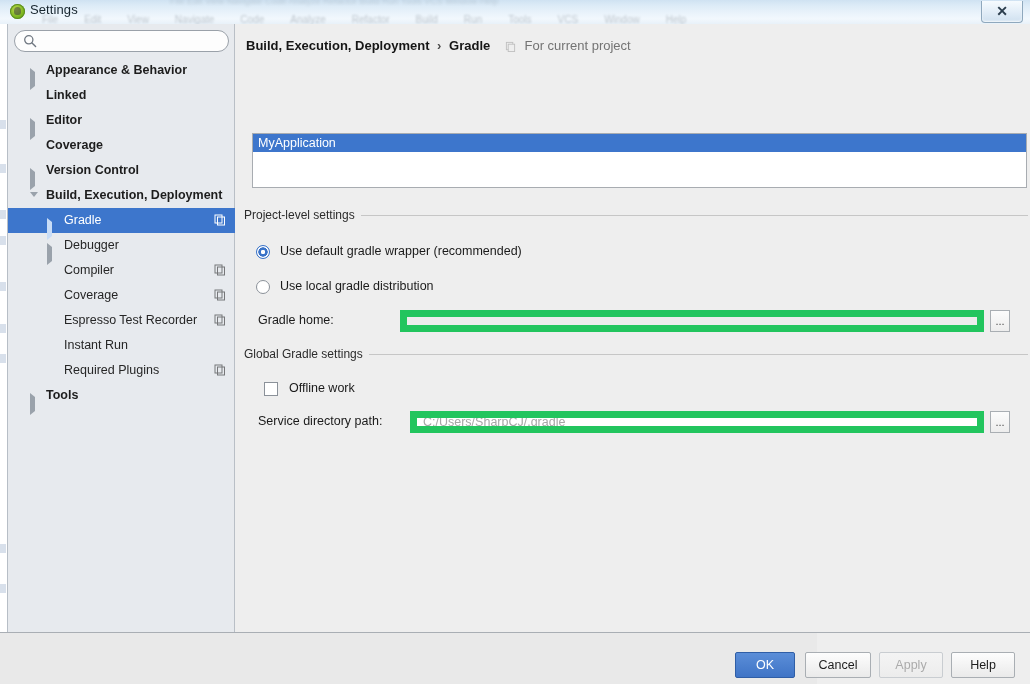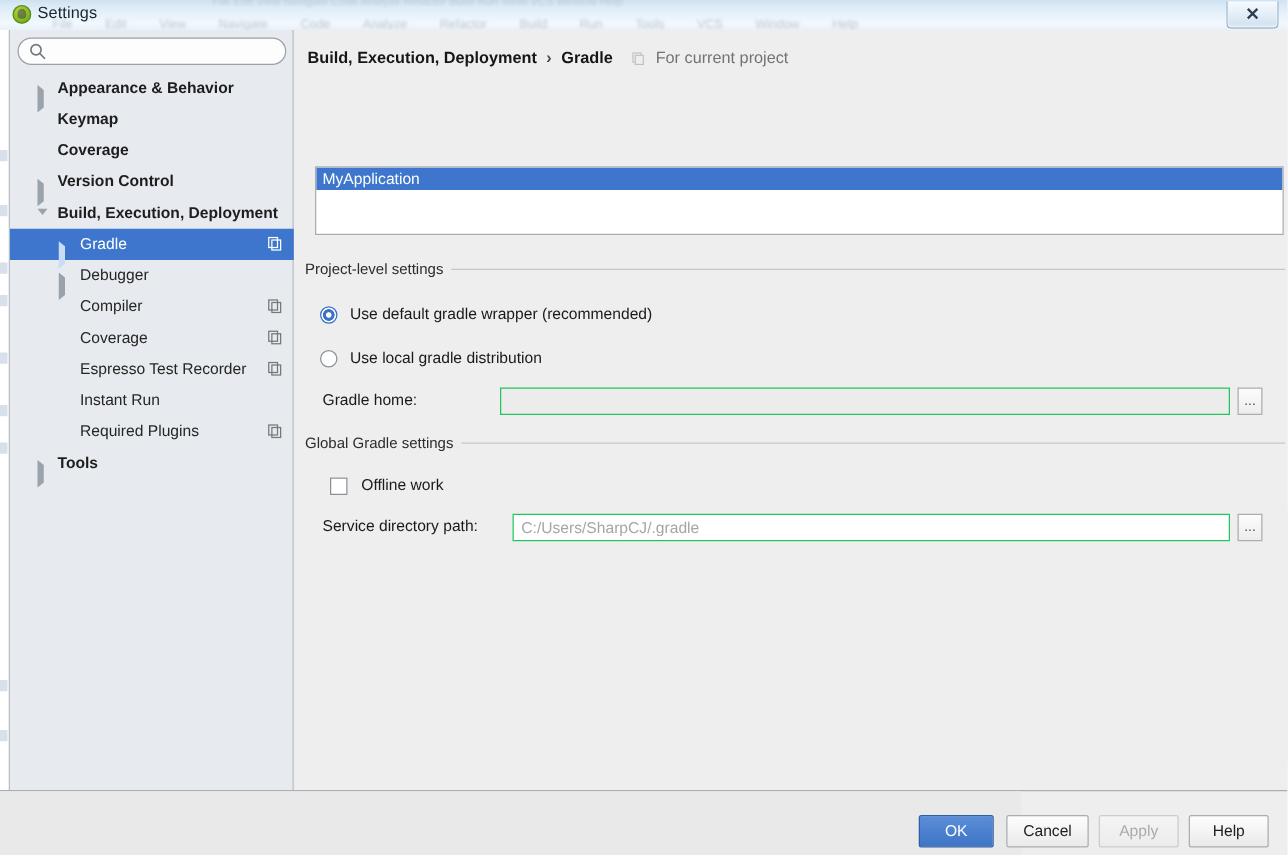--- a/index.html
+++ b/index.html
@@ -315,21 +315,21 @@
     position: absolute;
     font-size: 12.5px;
     color: #1a1a1a;
     white-space: nowrap;
     top: 3px;
   }
   .text-field {
     position: absolute;
     height: 22px;
     box-sizing: border-box;
-    border: 1px solid #22c55e;
+    border: 7px solid #22c55e;
     background: #ffffff;
     padding: 0 6px;
     font-family: "Liberation Sans", sans-serif;
     font-size: 12.5px;
     color: #1a1a1a;
     outline: none;
   }
   .text-field.disabled {
     background: #ececec;
     color: #8a8a8a;
@@ -458,21 +458,25 @@
           <line x1="9" y1="9" x2="12.6" y2="12.6" stroke="#6f7781" stroke-width="1.4" stroke-linecap="round"></line>
         </svg>
       </div>
 
       <div id="tree">
           <div class="tree-row lvl0">
             <span class="tw"><span class="arrow-r"></span></span>
             <span class="tree-label">Appearance &amp; Behavior</span>
           </div>
           <div class="tree-row lvl0">
-            <span class="tree-label">Keymap</span>
+            <span class="tree-label">Linked</span>
+          </div>
+          <div class="tree-row lvl0">
+            <span class="tw"><span class="arrow-r"></span></span>
+            <span class="tree-label">Editor</span>
           </div>
           <div class="tree-row lvl0">
             <span class="tree-label">Coverage</span>
           </div>
           <div class="tree-row lvl0">
             <span class="tw"><span class="arrow-r"></span></span>
             <span class="tree-label">Version Control</span>
           </div>
           <div class="tree-row lvl0">
             <span class="tw"><span class="arrow-d"></span></span>

